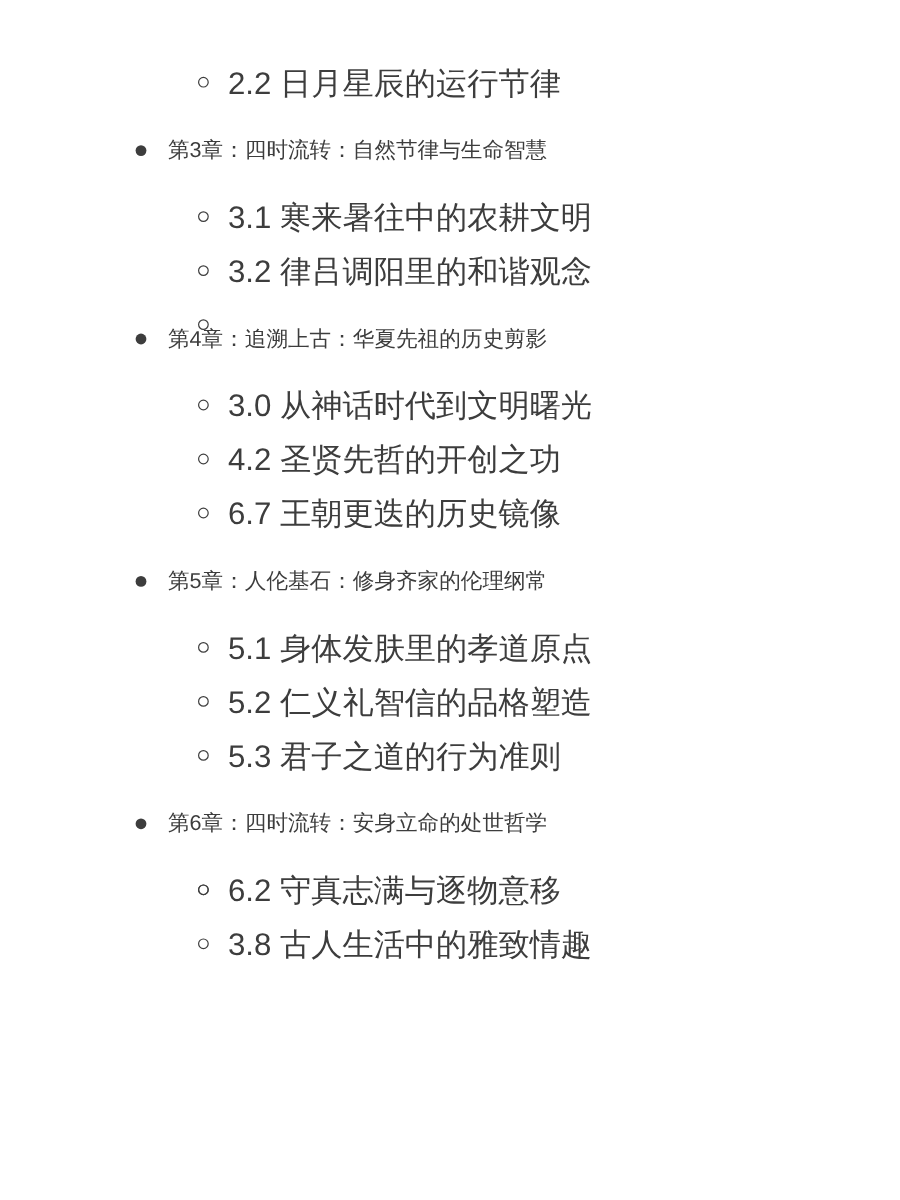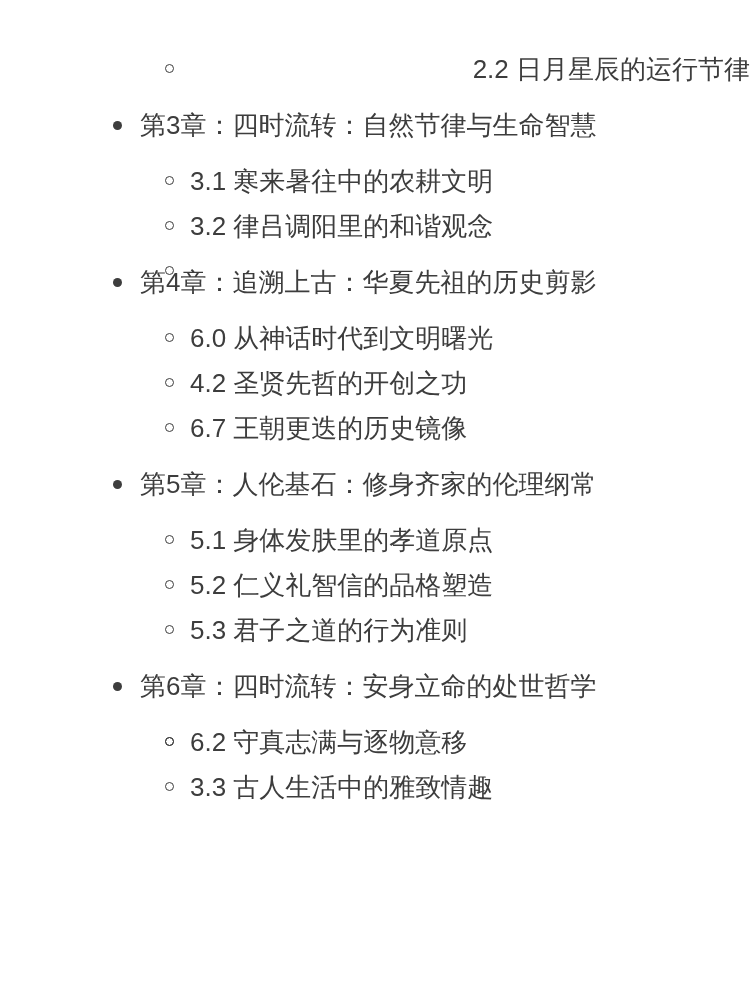--- a/index.html
+++ b/index.html
@@ -19,41 +19,40 @@
     width: 750px;
     box-sizing: border-box;
   }
   ul.toc-outer {
     list-style: none;
     margin: 0;
     padding: 0 0 0 140px; 
   }
   li.chapter {
     position: relative;
-    font-size: 26px;
+    font-size: 18px;
     line-height: 45px;
     white-space: nowrap;
   }
   li.chapter .bullet-disc {
     position: absolute;
     left: -27px;
     top: 18px;
     width: 9px;
     height: 9px;
     border-radius: 50%;
     background: #3d3d3d;
   }
   ul.toc-sub {
     list-style: none;
     margin: 11px 0 11px 0;
     padding: 0 0 0 50px; 
   }
   ul.toc-sub.first {
     margin-top: 0;
-    text-align: right;
   }
   li.sub-item {
     position: relative;
     font-size: 26px;
     line-height: 45px;
     white-space: nowrap;
   }
   li.sub-item .bullet-circle {
     position: absolute;
     left: -25px;
@@ -97,21 +96,21 @@
       </li>
     </ul>
 
     <li class="chapter">
       <span class="bullet-disc"></span>
       <span>第4章：追溯上古：华夏先祖的历史剪影</span>
     </li>
     <ul class="toc-sub">
       <li class="sub-item">
         <span class="bullet-circle"></span>
-        <span>6.0 从神话时代到文明曙光</span>
+        <span>3.0 从神话时代到文明曙光</span>
       </li>
       <li class="sub-item">
         <span class="bullet-circle"></span>
         <span>4.2 圣贤先哲的开创之功</span>
       </li>
       <li class="sub-item">
         <span class="bullet-circle"></span>
         <span>6.7 王朝更迭的历史镜像</span>
       </li>
     </ul>
@@ -142,18 +141,18 @@
     <ul class="toc-sub">
       <li class="sub-item">
         <span class="bullet-circle"></span>
       </li>
       <li class="sub-item">
         <span class="bullet-circle"></span>
         <span>6.2 守真志满与逐物意移</span>
       </li>
       <li class="sub-item">
         <span class="bullet-circle"></span>
-        <span>3.3 古人生活中的雅致情趣</span>
+        <span>3.8 古人生活中的雅致情趣</span>
       </li>
     </ul>
 
   </ul>
 </div>
 
 </body></html>

